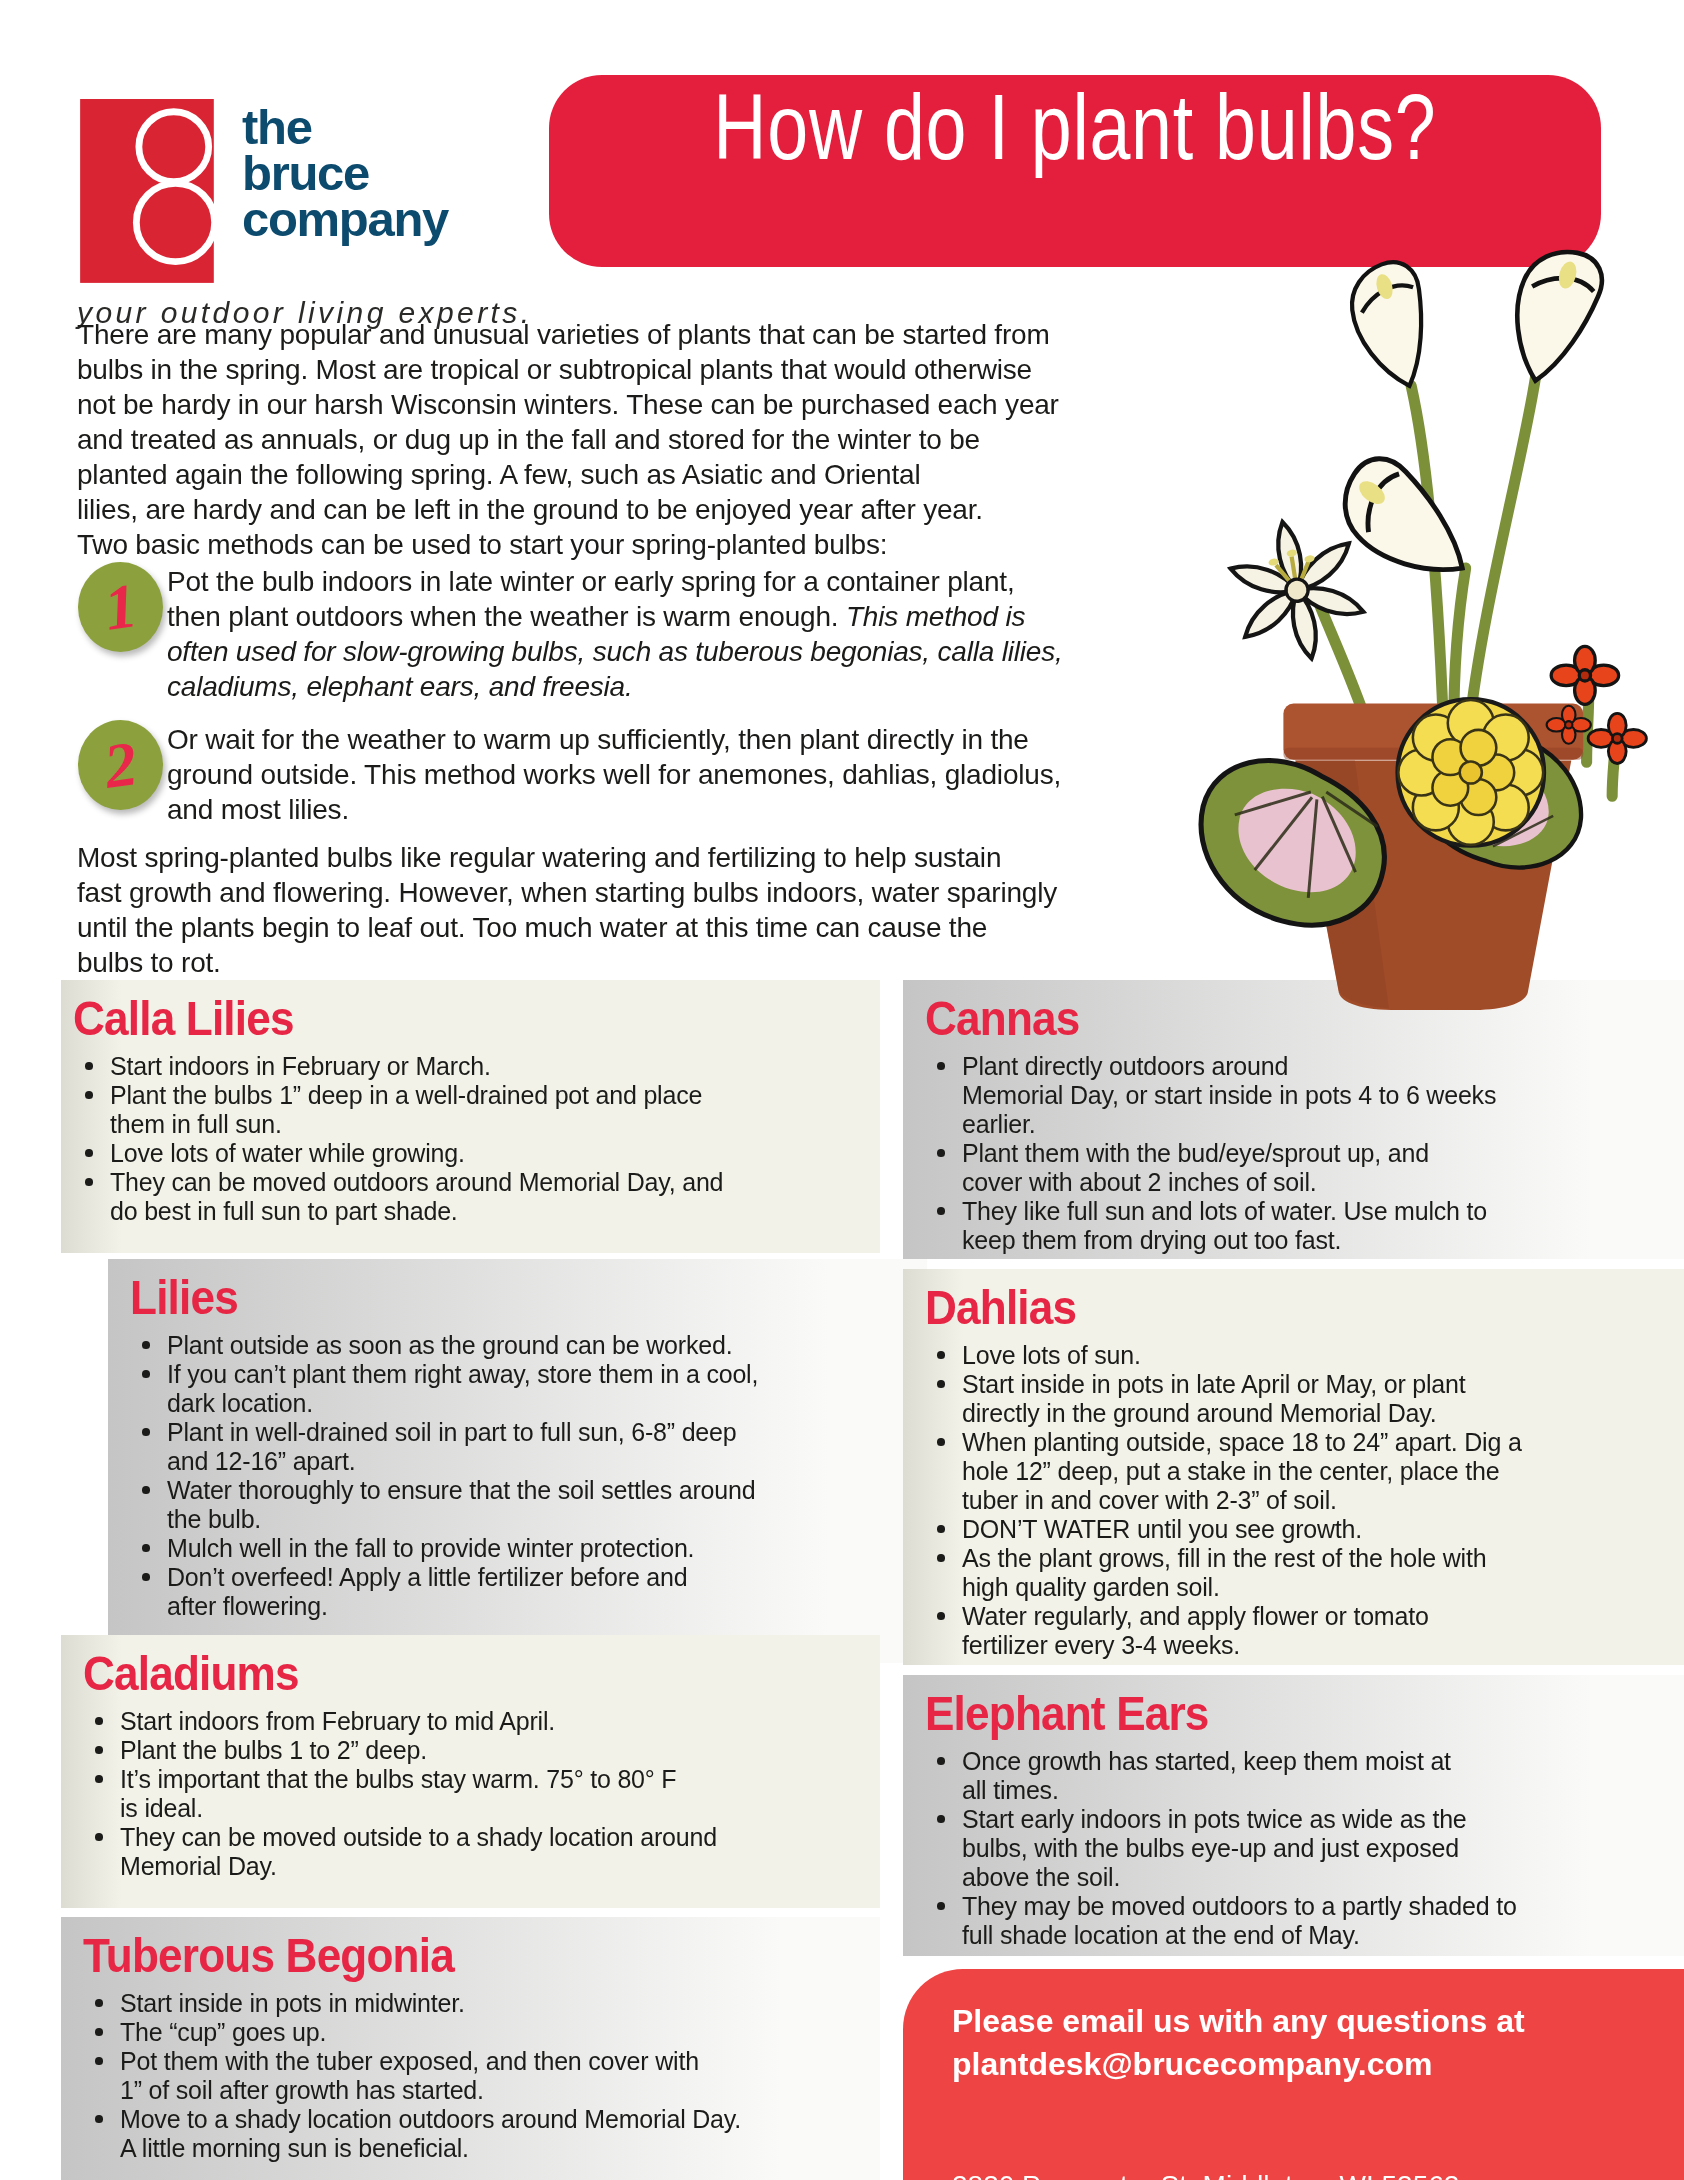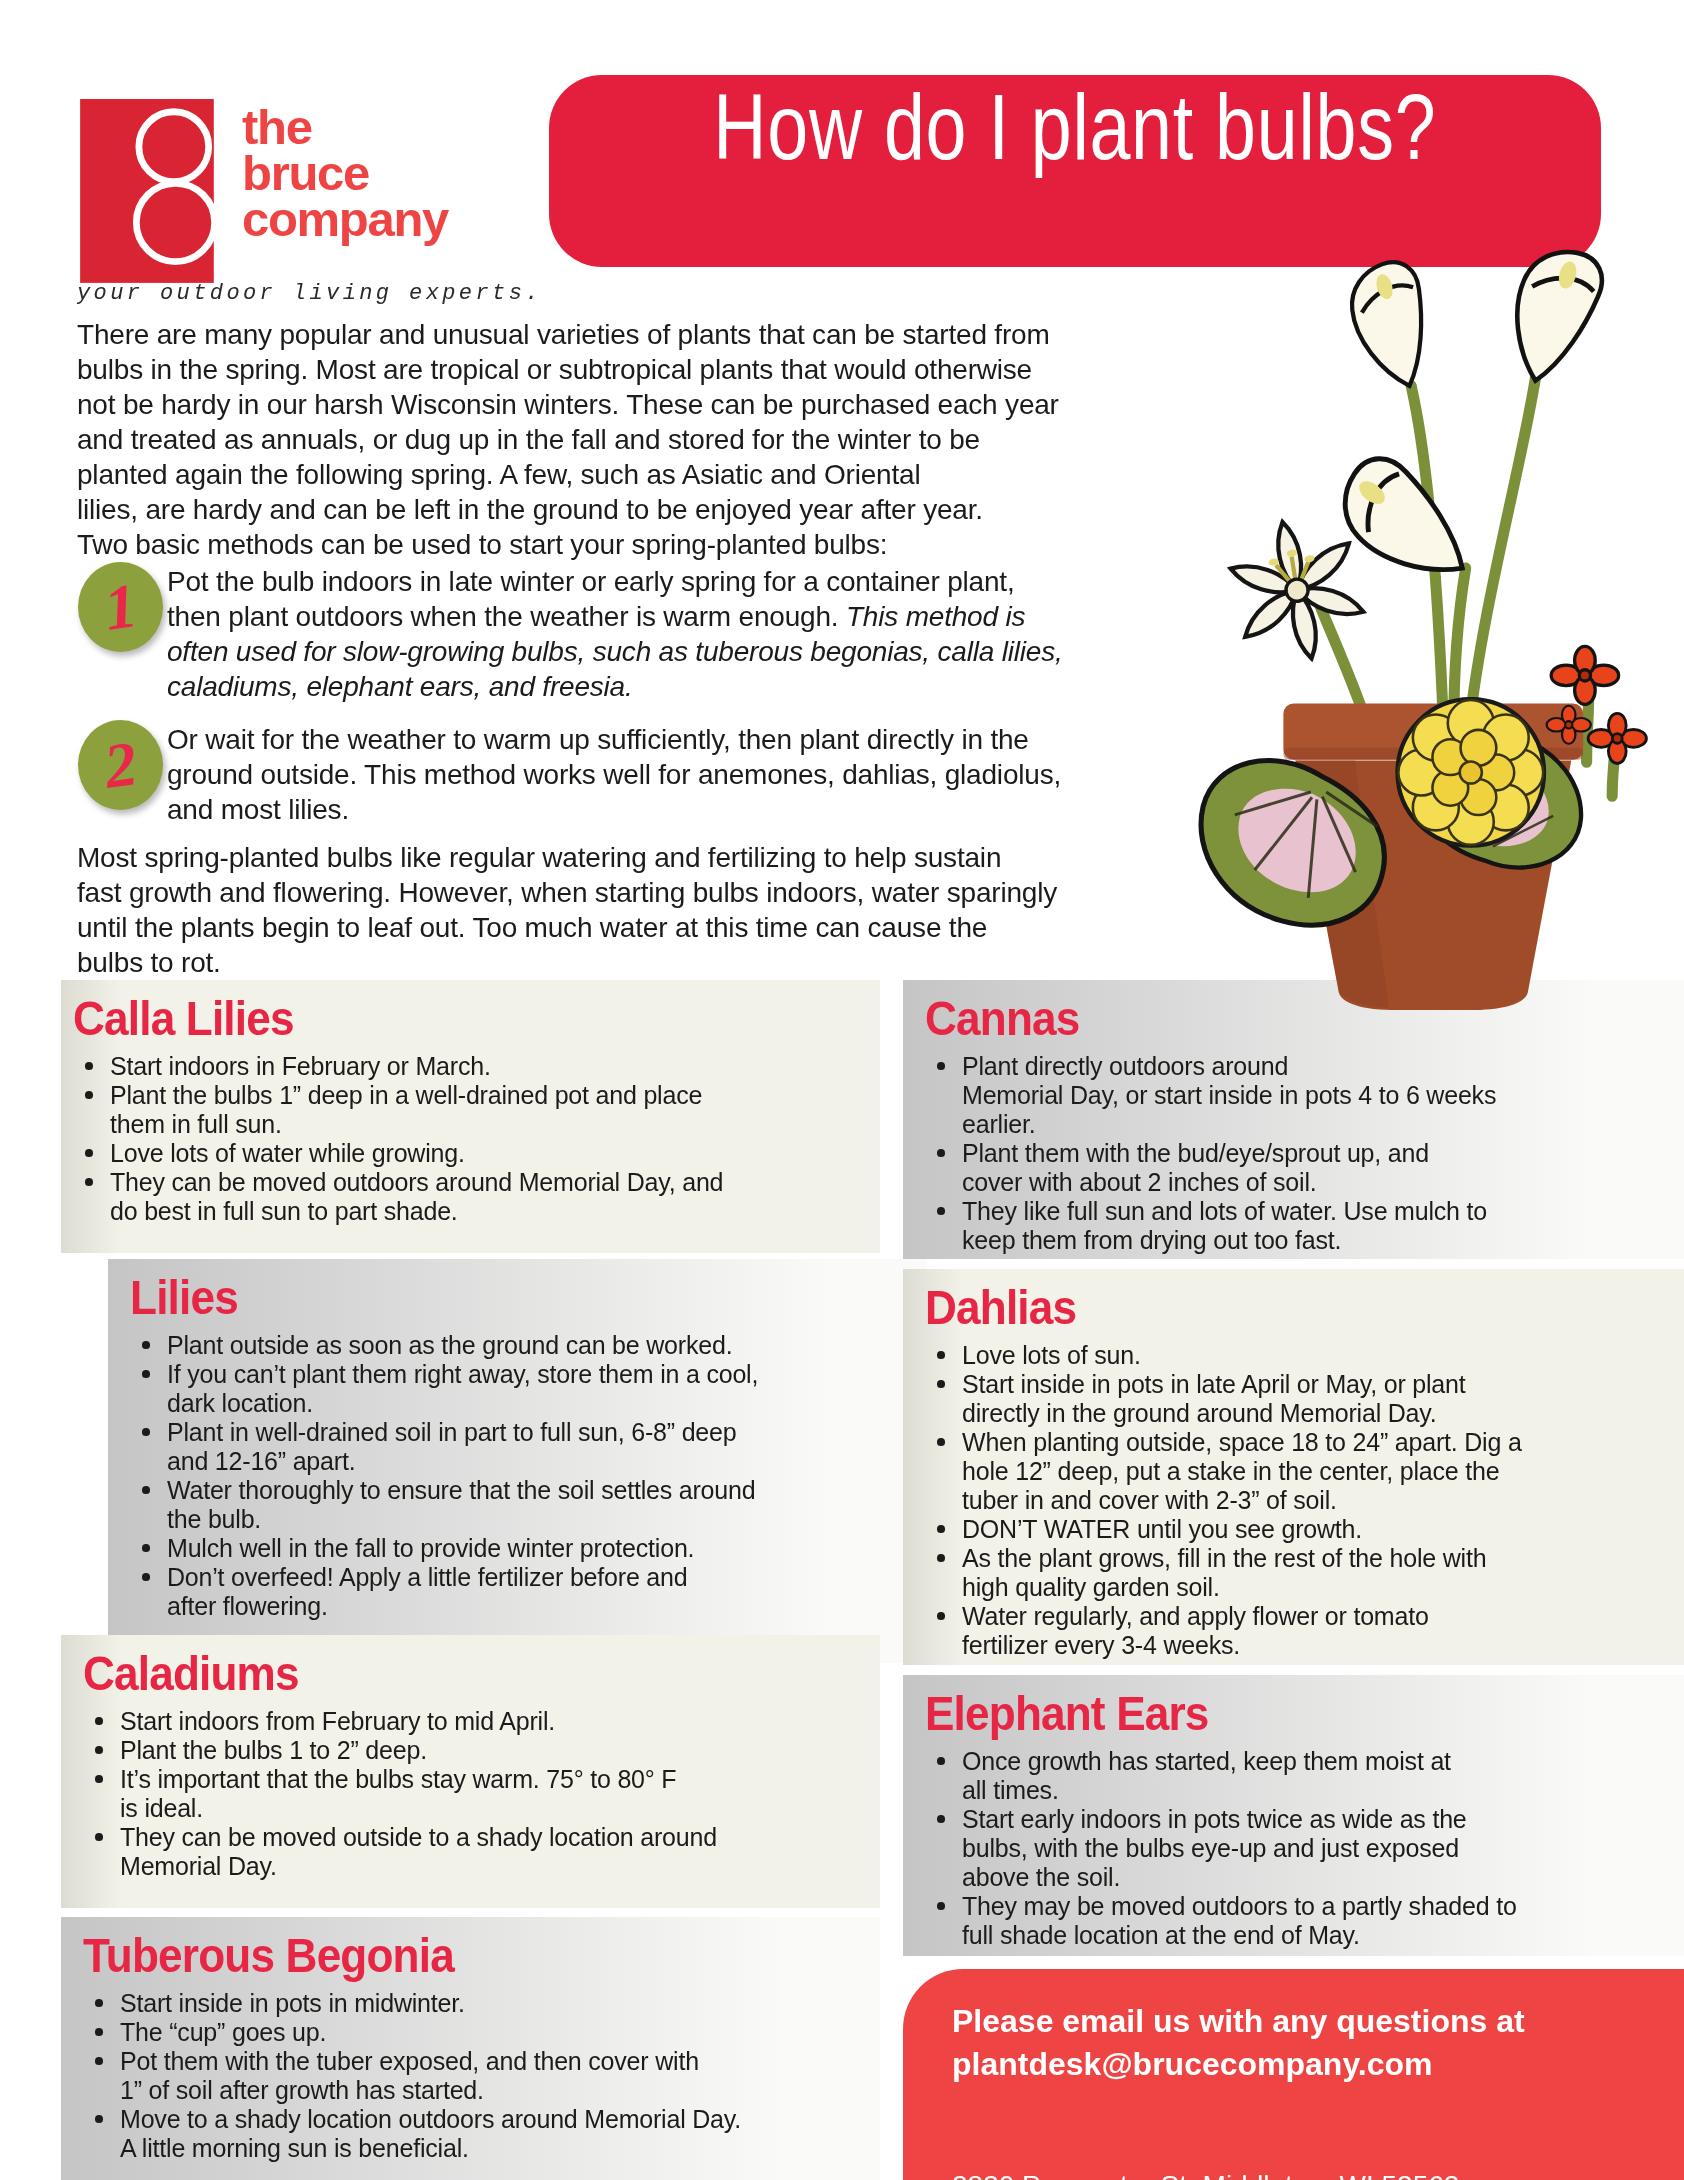--- a/index.html
+++ b/index.html
@@ -2,23 +2,23 @@
 <html style="font-size:13.6px"><head>
 <meta charset="utf-8">
 <style>
   html,body{margin:0;padding:0;background:#ffffff;}
   .page{position:relative;width:1685px;height:2181px;background:#ffffff;overflow:hidden;
         font-family:"Liberation Sans",sans-serif;color:#1b1b19;}
 
   
   .logo-mark{position:absolute;left:80px;top:99px;}
   .logo-text{position:absolute;left:242px;top:104px;font-weight:700;font-size:49px;line-height:46px;
-             letter-spacing:-1.3px;color:#ef4444;white-space:pre;}
-  .tagline{position:absolute;left:77px;top:281px;font-family:Liberation Mono, monospace;font-style:italic;
-           font-size:22px;letter-spacing:3.4px;color:#2a2a28;}
+             letter-spacing:-1.3px;color:#0c4a6e;white-space:pre;}
+  .tagline{position:absolute;left:77px;top:296px;font-family:Liberation Sans, sans-serif;font-style:italic;
+           font-size:30px;letter-spacing:3.4px;color:#2a2a28;}
   .banner{position:absolute;left:549px;top:75px;width:1052px;height:192px;border-radius:53px;
           display:flex;align-items:flex-start;justify-content:center;z-index:1;}
   .banner-title{color:#fff;font-size:92px;font-weight:400;letter-spacing:0.9px;
                 transform:scaleX(.8);white-space:nowrap;}
 
   
   .illo{position:absolute;left:1188px;top:251px;width:494px;height:767px;z-index:3;overflow:visible;}
 
   
   .bodytext{position:absolute;left:77px;font-size:28px;line-height:35px;letter-spacing:-0.2px;white-space:pre;}

